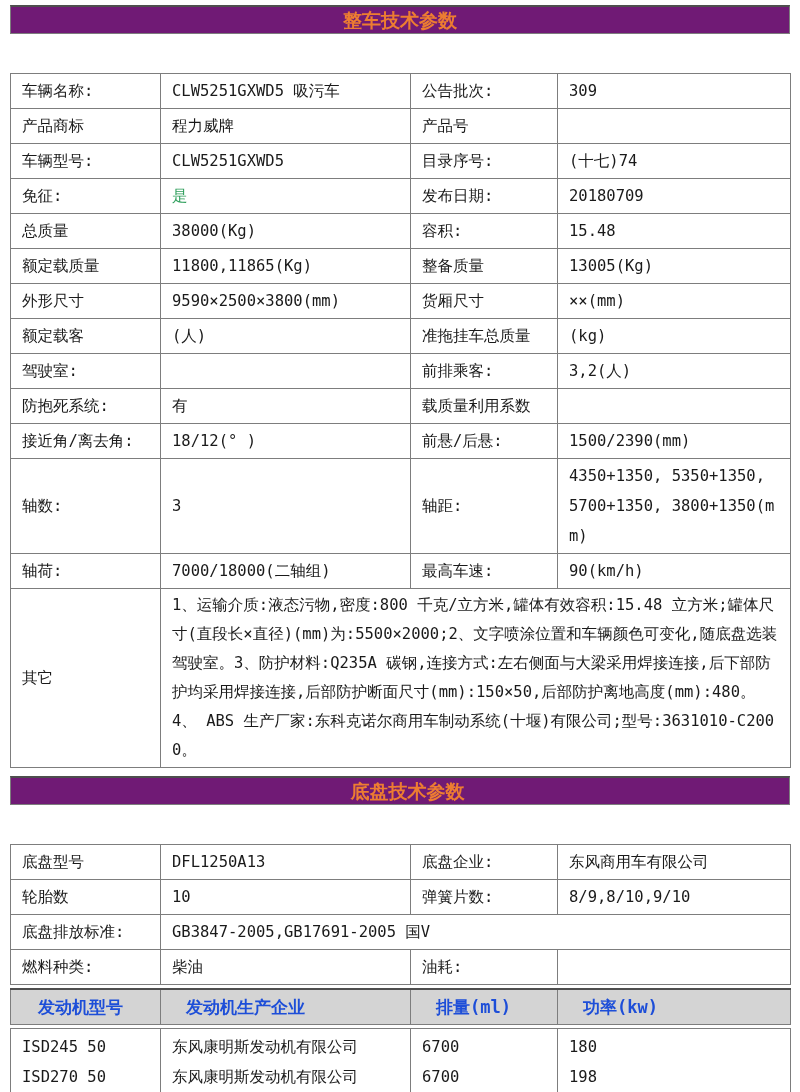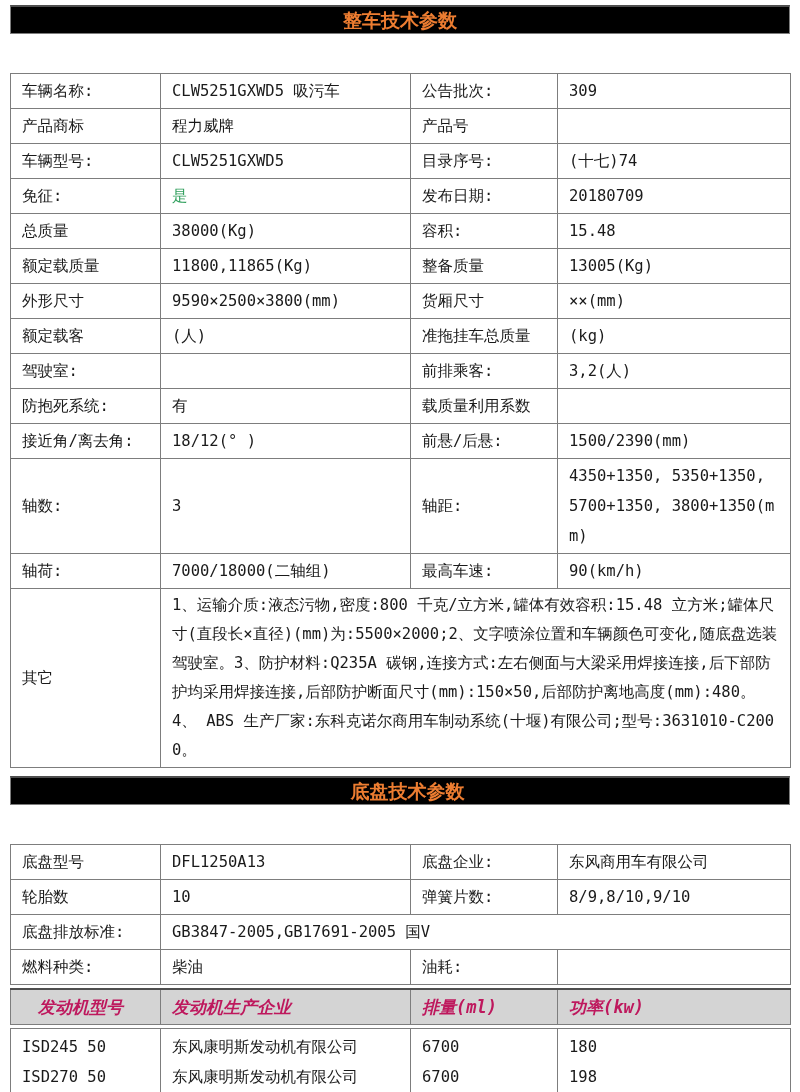--- a/index.html
+++ b/index.html
@@ -3,21 +3,21 @@
 <meta charset="utf-8">
 <style>
   html,body{margin:0;padding:0;background:#ffffff;}
   body{
     width:800px;height:1092px;overflow:hidden;
     font-family:"DejaVu Sans Mono","DejaVu Sans","Liberation Sans",sans-serif;
     color:#1a1a1a;
   }
   .sheet{width:780px;margin:5px auto 0 auto;}
   .band{
-    background:#000000;
+    background:#701a75;
     border:1px solid #7d7d7d;
     border-top:2px solid #4e4e4e;
     height:26px;line-height:26px;
     text-align:center;
     font-size:19px;font-weight:bold;color:#ed7d31;
     margin-bottom:3px;
   }
   table.spec{
     width:780px;border-collapse:collapse;table-layout:fixed;margin-top:39px;
   }
@@ -42,22 +42,22 @@
   .other-text{line-height:29px;word-break:break-all;}
   .wb{line-height:30px;}
   .mt8{margin-top:8px;padding-left:15px;}
   table.engine-head{
     width:780px;border-collapse:collapse;table-layout:fixed;margin-top:3px;
   }
   table.engine-head td{
     background:#d4d4d4;
     border:1px solid #7d7d7d;border-top:2px solid #4e4e4e;
     height:30px;
-    font-size:17px;font-weight:bold;color:#be185d;
-    padding:2px 11px;vertical-align:middle;font-style:italic;
+    font-size:17px;font-weight:bold;color:#1d4ed8;
+    padding:2px 25px;vertical-align:middle;
   }
   table.engine-head td.first{padding-left:27px;}
   table.spec.engine{margin-top:3px;}
   .eng-line{line-height:30px;height:30px;white-space:nowrap;overflow:hidden;}
 </style>
 </head>
 <body>
 
 <div class="sheet">
 

